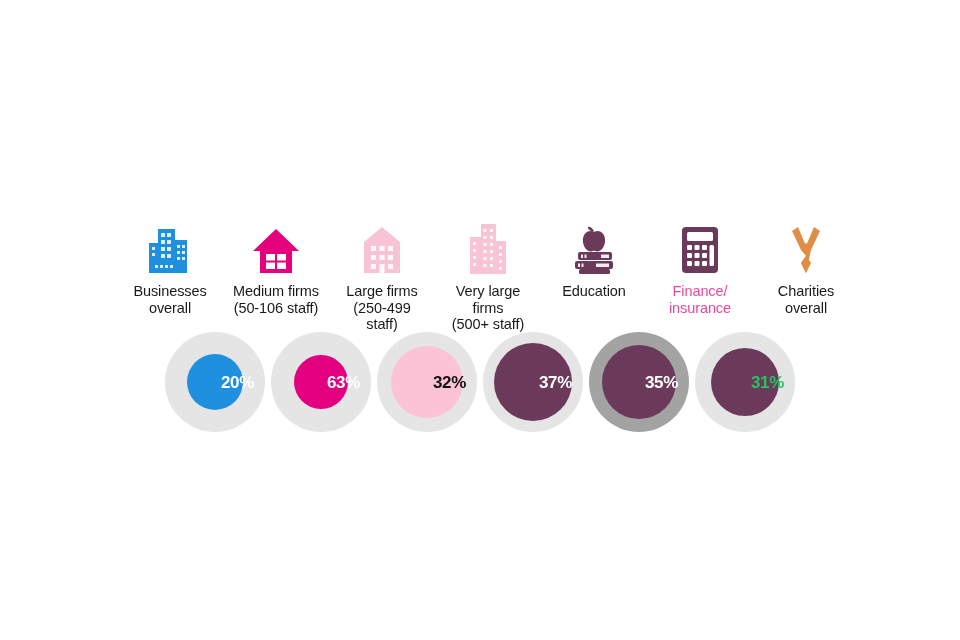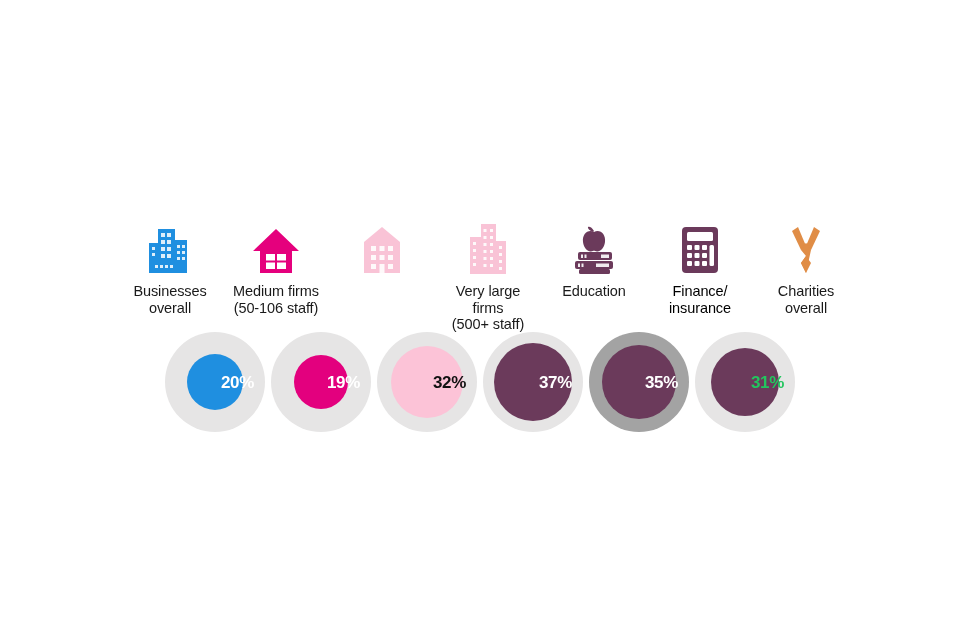--- a/index.html
+++ b/index.html
@@ -175,20 +175,23 @@
               <rect x="28" y="21" width="5" height="5"></rect>
             <rect x="11" y="30" width="5" height="5"></rect>
               <rect x="19.5" y="30" width="5" height="5"></rect>
               <rect x="28" y="30" width="5" height="5"></rect>
             <rect x="11" y="39" width="5" height="5"></rect>
               <rect x="28" y="39" width="5" height="5"></rect>
             <rect x="19.5" y="39" width="5" height="9"></rect>
           </g>
         </svg>
       </div>
+      <div class="label" style="color: rgb(26, 26, 26);">Large firms
+(250-499
+staff)</div>
     </div>
 
     <div class="col">
       <div class="icon-slot">
         <svg width="46" height="52" viewBox="0 0 46 52" aria-hidden="true">
           <g fill="#f9c3d6">
             <rect x="16" y="1" width="15" height="50"></rect>
             <rect x="5" y="14" width="11" height="37"></rect>
             <rect x="31" y="18" width="10" height="33"></rect>
           </g>
@@ -256,21 +259,21 @@
             <rect x="8" y="28" width="5" height="5" rx="1"></rect>
               <rect x="15.5" y="28" width="5" height="5" rx="1"></rect>
             <rect x="23" y="28" width="5" height="5" rx="1"></rect>
             <rect x="8" y="36" width="5" height="5" rx="1"></rect>
               <rect x="15.5" y="36" width="5" height="5" rx="1"></rect>
             <rect x="23" y="36" width="5" height="5" rx="1"></rect>
             <rect x="30.5" y="20" width="4.5" height="21" rx="1.5"></rect>
           </g>
         </svg>
       </div>
-      <div class="label" style="color: #000000;">Finance/
+      <div class="label" style="color: #ec4899;">Finance/
 insurance</div>
     </div>
 
 
     <div class="col">
       <div class="icon-slot">
         <svg width="34" height="50" viewBox="0 0 34 50" aria-hidden="true">
           <g fill="#e08d46">
             <path d="M17 21 L25 2 L31 6 L22 25 Z"></path>
             <path d="M17 21 L9 2 L3 6 L12 25 Z"></path>
@@ -292,21 +295,21 @@
       <div class="outer-circle" style="background: rgb(230, 229, 229);">
         <div class="inner-circle" style="width: 56px; height: 56px; background: rgb(31, 143, 224);">
           <span class="pct" style="color: rgb(255, 255, 255);">20%</span>
         </div>
       </div>
     </div>
 
     <div class="bubble-col">
       <div class="outer-circle" style="background: rgb(230, 229, 229);">
         <div class="inner-circle" style="width: 54px; height: 54px; background: rgb(227, 0, 126);">
-          <span class="pct" style="color: rgb(255, 255, 255);">19%</span>
+          <span class="pct" style="color: rgb(255, 255, 255);">63%</span>
         </div>
       </div>
     </div>
 
 
     <div class="bubble-col">
       <div class="outer-circle" style="background: rgb(230, 229, 229);">
         <div class="inner-circle" style="width: 72px; height: 72px; background: rgb(252, 195, 215);">
           <span class="pct" style="color: rgb(17, 17, 17);">32%</span>
         </div>

